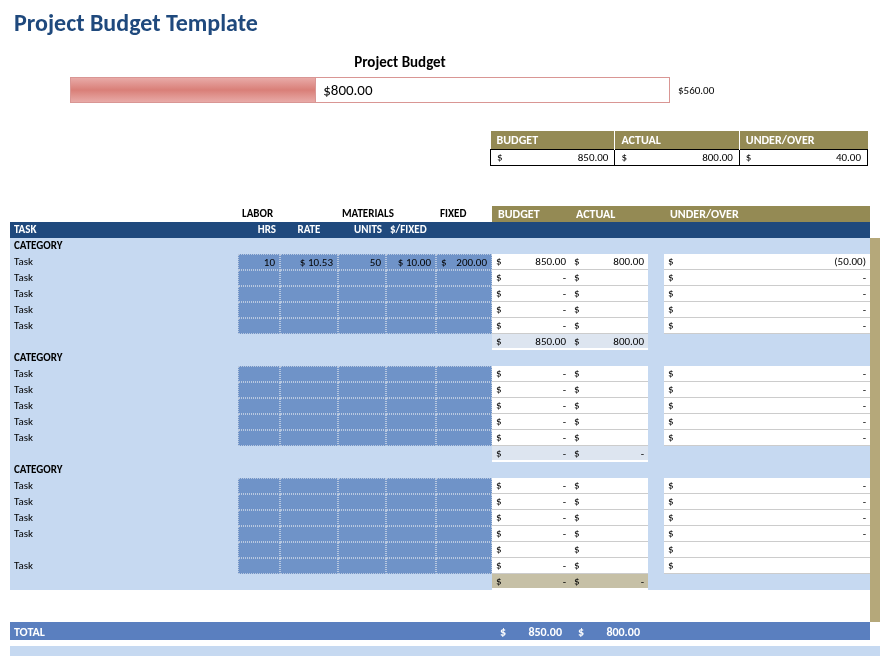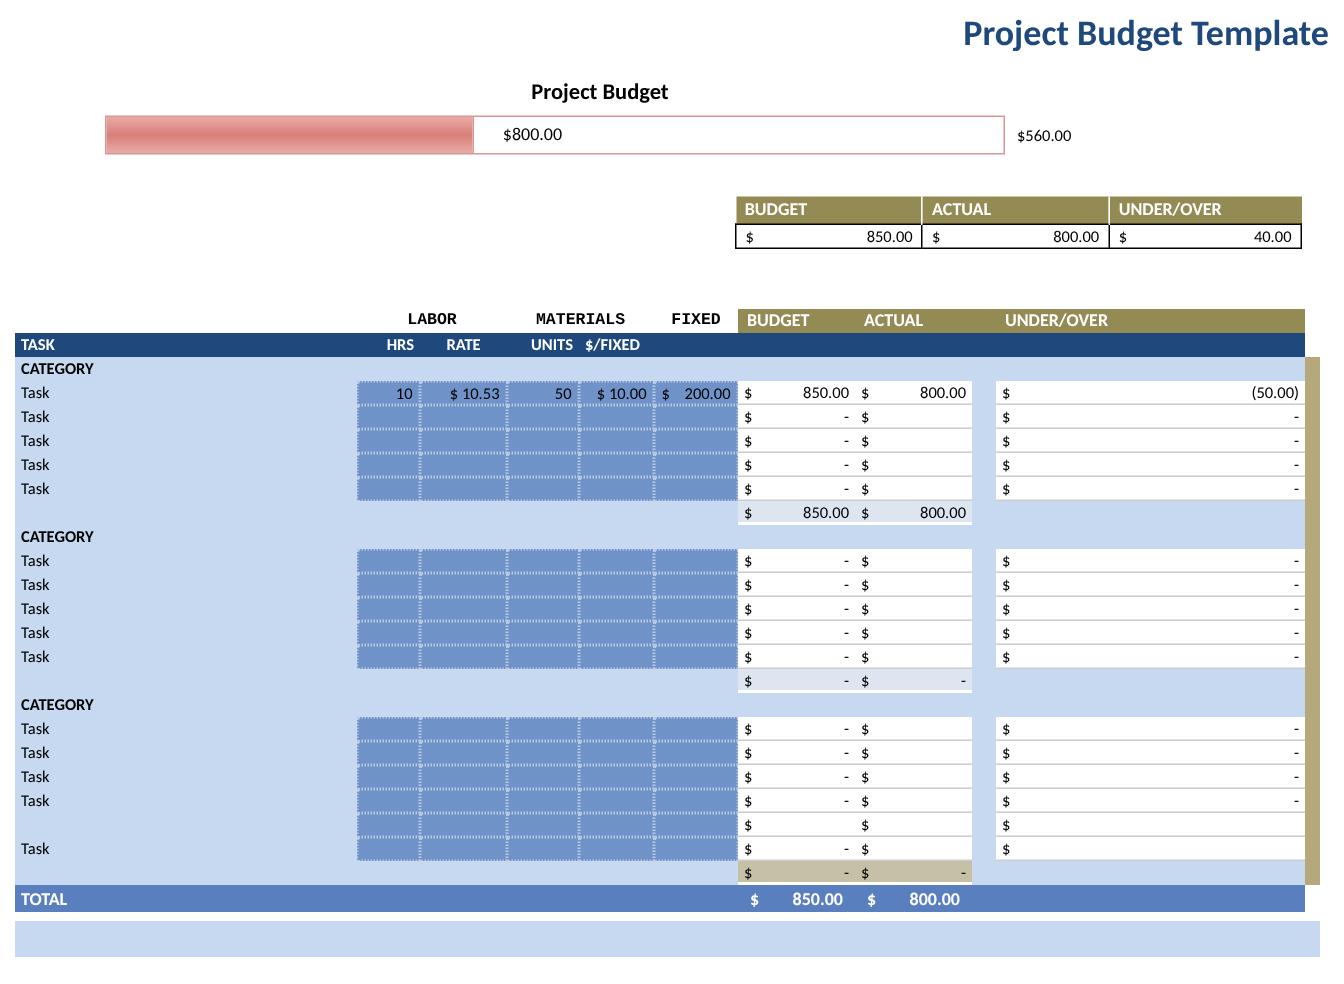--- a/index.html
+++ b/index.html
@@ -5,21 +5,21 @@
   * { box-sizing: border-box; }
   body {
     margin: 0;
     padding: 6px 10px 10px 10px;
     font-family: Calibri, Arial, sans-serif;
     background: #ffffff;
     width: 896px;
     font-size: 12px;
     color: #000;
   }
-  .head-row { display: flex; align-items: flex-start; justify-content: flex-end; }
+  .head-row { display: flex; align-items: flex-start; justify-content: flex-start; }
   .title {
     font-size: 24px;
     font-weight: 700;
     color: #1f497d;
     padding: 2px 0 10px 4px;
   }
   .link-box {
     background: #c6d9f1;
     padding: 10px 16px;
     font-size: 11px;
@@ -45,23 +45,23 @@
     align-items: stretch;
     background: #fff;
   }
   .bar-fill {
     width: 41%;
     background: linear-gradient(to bottom, #e8aaa7 0%, #d97f78 50%, #e8aaa7 100%);
     border-right: 1px solid #d99694;
   }
   .bar-label {
     flex: 1;
-    font-size: 12px;
+    font-size: 15px;
     display: flex; align-items: center;
-    padding-left: 19px;
+    padding-left: 7px;
   }
   .bar-outside {
     font-size: 11px;
     padding-left: 8px;
   }
 
   .summary-table {
     margin-left: 480px;
     width: 378px;
     border-collapse: collapse;
@@ -88,21 +88,21 @@
     display: grid;
     grid-template-columns: 228px 42px 58px 48px 50px 56px 78px 78px 16px 90px 116px;
     width: 870px;
   }
   .gcell {
     padding: 1px 4px;
     font-size: 11px;
     line-height: 14px;
     height: 16px;
   }
-  .super-hdr { font-weight: 700; color: #000; font-size: 11px; text-align: center; font-family: Liberation Mono, monospace; }
+  .super-hdr { font-weight: 700; color: #000; font-size: 11px; text-align: left; }
 
   .col-hdr {
     background: #1f497d;
     color: #fff;
     font-weight: 700;
     font-size: 11px;
   }
   .olive-hdr {
     background: #948a54;
     color: #fff;
@@ -151,20 +151,21 @@
   .subtotal-cell .mc { display: flex; justify-content: space-between; }
   .lt-blue { background: #c6d9f1; }
 
   .total-row {
     background: #5a7fbf;
     color: #fff;
     font-weight: 700;
     font-size: 12px;
     height: 18px;
     line-height: 18px;
+    margin-top: 32px;
   }
   .total-row .mc { display: flex; justify-content: space-between; padding: 0 4px; }
   .footer-bar {
     margin-top: 6px;
     background: #c6d9f1;
     height: 24px;
     width: 870px;
   }
 </style>
 </head>

